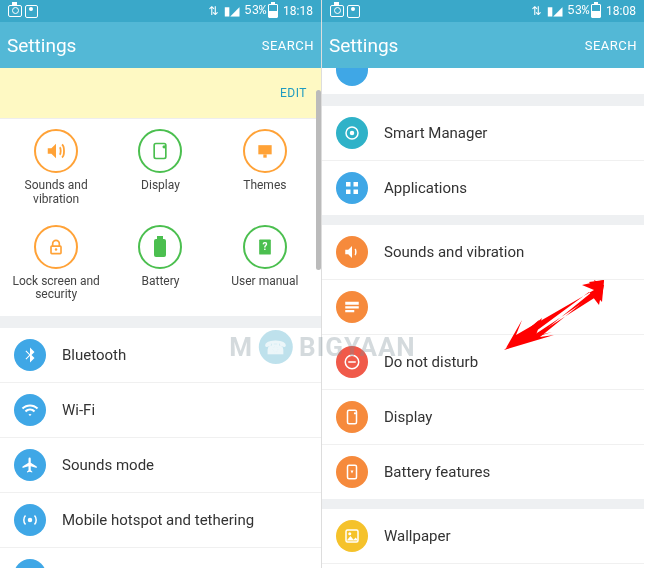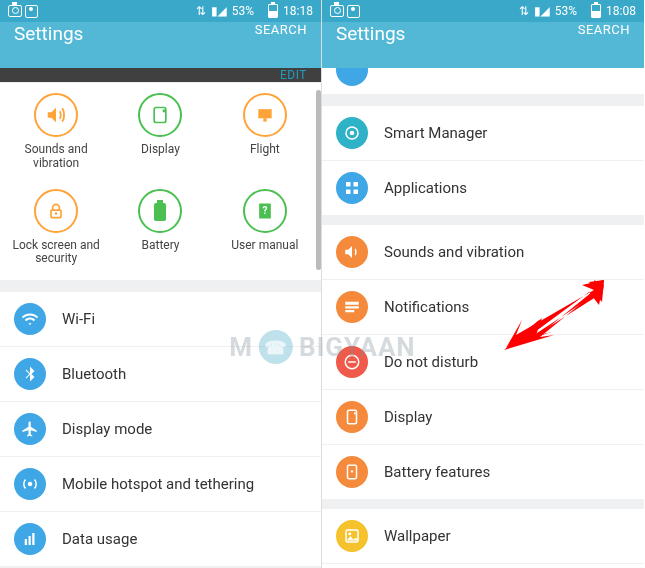--- a/index.html
+++ b/index.html
@@ -45,45 +45,46 @@
   }
   .camera-ico::after {
     content: ""; position: absolute; top: 1px; left: 3px; width: 5px; height: 5px; border: 1px solid #fff; border-radius: 50%;
   }
   .user-ico {
     width: 13px; height: 13px; border: 1.5px solid #fff; border-radius: 2px; position: relative;
   }
   .user-ico::after {
     content: ""; position: absolute; top: 1px; left: 3px; width: 4px; height: 4px; border-radius: 50%; background: #fff;
   }
-  .battery-group { display: flex; align-items: center; gap: 14px; }
+  .battery-group { display: flex; align-items: center; gap: 2px; font-family: Liberation Mono, monospace; }
   .battery {
     width: 10px; height: 14px; border: 1px solid #fff; border-radius: 1px; position: relative;
     display: flex; align-items: flex-end;
   }
   .battery::before {
     content: ""; position: absolute; top: -3px; left: 2px; width: 4px; height: 2px; background: #fff;
   }
   .battery-fill { width: 100%; height: 53%; background: #fff; }
   
   .appbar {
     height: 46px;
     background: #53b8d6;
     color: #fff;
     display: flex;
+    align-items: center;
     justify-content: space-between;
-    padding: 0 14px;
+    padding: 0 7px;
   }
   .appbar-title { font-size: 19px; font-weight: 400; }
   .appbar-action { font-size: 13px; letter-spacing: 0.5px; margin-left: 19px; }
   
   .editbar {
-    background: #404040;
+    background: #fef9c3;
     text-align: right;
-    padding: 0 14px;
+    padding: 18px 14px;
     color: #1f9bc1;
     font-size: 12px;
     letter-spacing: 0.5px;
     border-bottom: 1px solid #eee;
   }
   
   .quickgrid {
     background: #fff;
     padding: 10px 4px 14px 4px;
     display: grid;
@@ -224,21 +225,21 @@
         </div>
         <span class="quick-label">Display</span>
       </div>
       <div class="quick-cell">
         <div class="quick-icon orange">
           <svg width="20" height="20" viewBox="0 0 24 24">
               <rect x="4" y="5" width="16" height="11" fill="#ffa237"></rect>
               <rect x="10" y="16" width="4" height="4" fill="#ffa237"></rect>
             </svg>
         </div>
-        <span class="quick-label">Flight</span>
+        <span class="quick-label">Themes</span>
       </div>
       <div class="quick-cell">
         <div class="quick-icon orange">
           <svg width="20" height="20" viewBox="0 0 24 24">
               <rect x="6" y="11" width="12" height="9" rx="1" fill="none" stroke="#ffa237" stroke-width="2"></rect>
               <path d="M8 11V8a4 4 0 018 0v3" fill="none" stroke="#ffa237" stroke-width="2"></path>
               <circle cx="12" cy="15" r="1.5" fill="#ffa237"></circle>
             </svg>
         </div>
         <span class="quick-label">Lock screen and security</span>
@@ -261,40 +262,40 @@
         </div>
         <span class="quick-label">User manual</span>
       </div>
     </div>
     <div class="scrollbar-left"></div>
 
     <div class="list">
       <div class="row">
         <div class="rowicon c-blue">
             <svg width="18" height="18" viewBox="0 0 24 24">
+              <path fill="#fff" d="M12 2v9L7 6l-1 1 5 5-5 5 1 1 5-5v9l6-6-4-4 4-4-6-6z"></path>
+            </svg>
+          </div>
+        <span>Bluetooth</span>
+      </div>
+      <div class="row">
+        <div class="rowicon c-blue">
+            <svg width="18" height="18" viewBox="0 0 24 24">
               <path fill="#fff" d="M12 20l-2-2c1-1 3-1 4 0l-2 2zM5 13c4-4 10-4 14 0l-2 2c-3-3-7-3-10 0l-2-2zM1 9c6-6 16-6 22 0l-2 2c-5-5-13-5-18 0L1 9z"></path>
             </svg>
           </div>
         <span>Wi-Fi</span>
       </div>
       <div class="row">
         <div class="rowicon c-blue">
             <svg width="18" height="18" viewBox="0 0 24 24">
-              <path fill="#fff" d="M12 2v9L7 6l-1 1 5 5-5 5 1 1 5-5v9l6-6-4-4 4-4-6-6z"></path>
-            </svg>
-          </div>
-        <span>Bluetooth</span>
-      </div>
-      <div class="row">
-        <div class="rowicon c-blue">
-            <svg width="18" height="18" viewBox="0 0 24 24">
               <path fill="#fff" d="M21 16v-2l-8-5V3.5a1.5 1.5 0 00-3 0V9l-8 5v2l8-2.5V19l-2 1.5V22l3.5-1 3.5 1v-1.5L13 19v-5.5l8 2.5z"></path>
             </svg>
           </div>
-        <span>Display mode</span>
+        <span>Sounds mode</span>
       </div>
       <div class="row">
         <div class="rowicon c-blue">
             <svg width="18" height="18" viewBox="0 0 24 24">
               <circle cx="12" cy="12" r="3" fill="#fff"></circle>
               <path fill="none" stroke="#fff" stroke-width="2" d="M6 18c-3-3-3-9 0-12M18 6c3 3 3 9 0 12"></path>
             </svg>
           </div>
         <span>Mobile hotspot and tethering</span>
       </div>
@@ -377,21 +378,20 @@
         <span>Sounds and vibration</span>
       </div>
       <div class="row">
         <div class="rowicon c-orange">
             <svg width="18" height="18" viewBox="0 0 24 24">
               <rect x="3" y="5" width="18" height="4" fill="#fff"></rect>
               <rect x="3" y="11" width="18" height="3" fill="#fff"></rect>
               <rect x="3" y="16" width="12" height="3" fill="#fff"></rect>
             </svg>
           </div>
-        <span>Notifications</span>
       </div>
       <div class="row">
         <div class="rowicon c-red">
             <svg width="18" height="18" viewBox="0 0 24 24">
               <circle cx="12" cy="12" r="9" fill="none" stroke="#fff" stroke-width="2"></circle>
               <rect x="7" y="11" width="10" height="2" fill="#fff"></rect>
             </svg>
           </div>
         <span>Do not disturb</span>
       </div>

